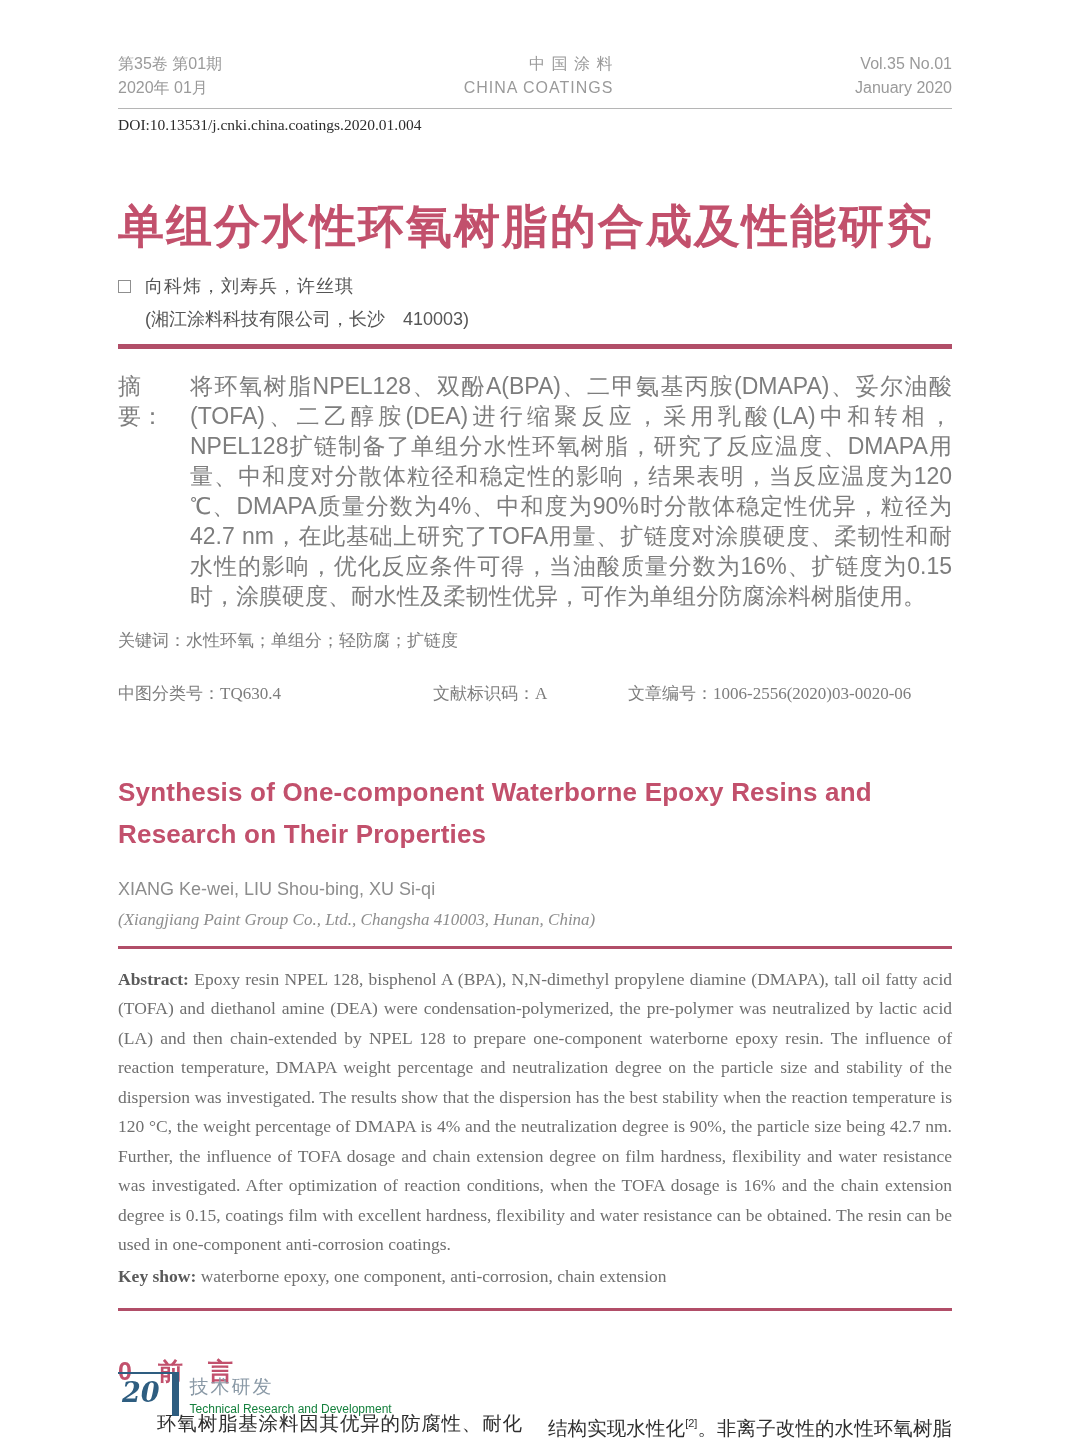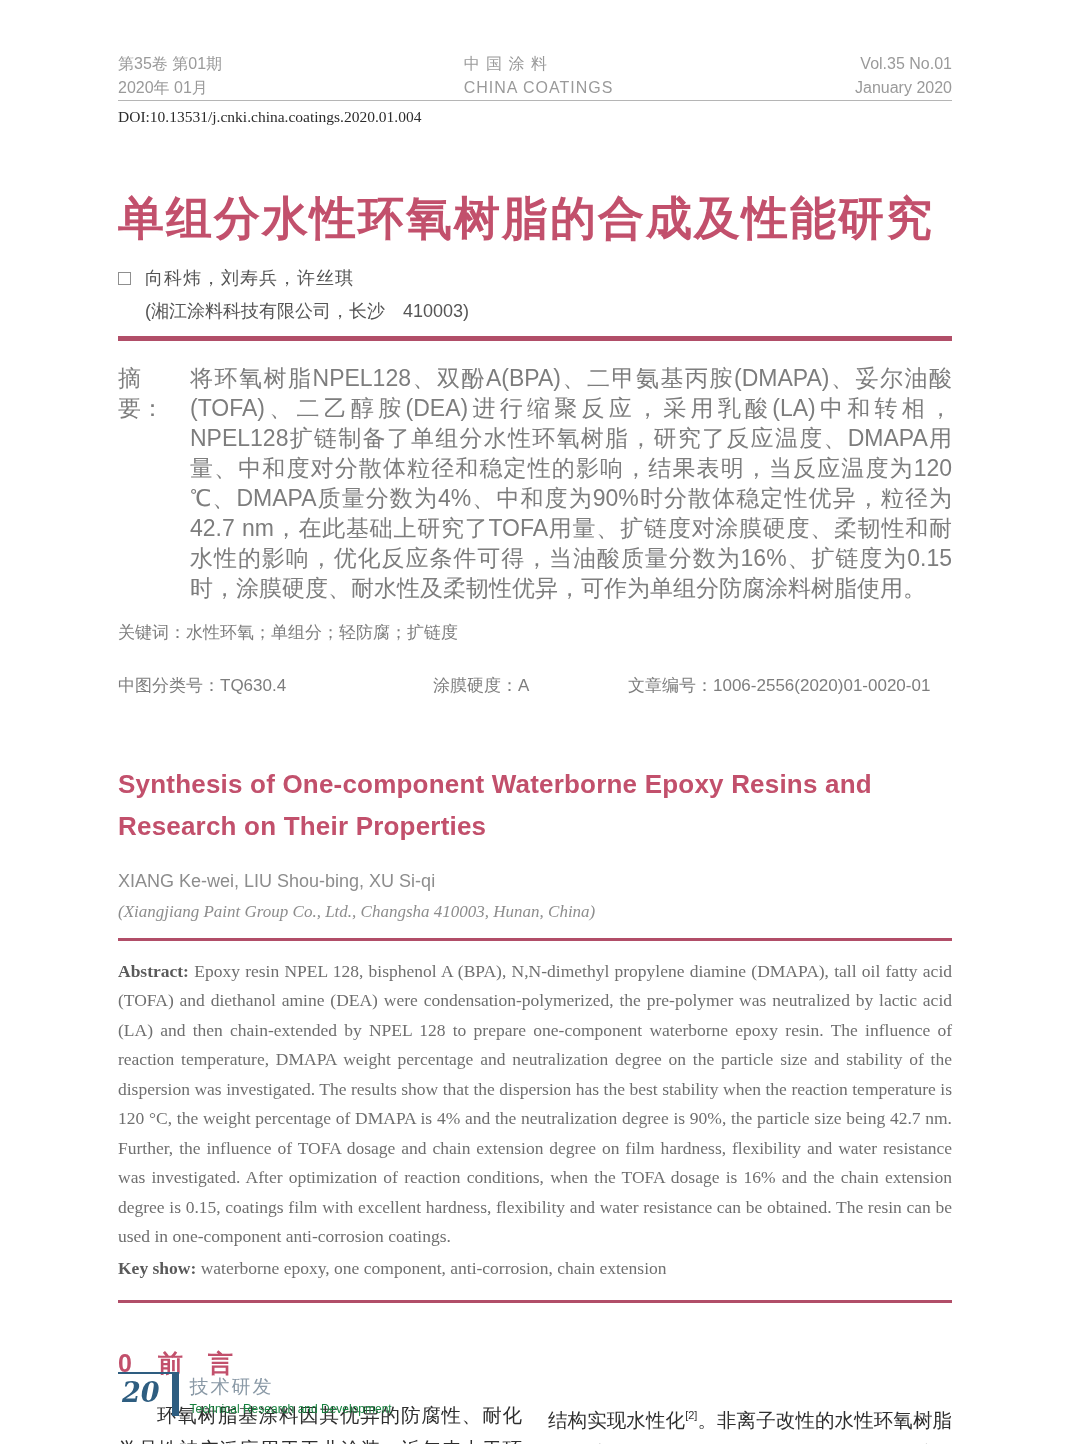--- a/index.html
+++ b/index.html
@@ -5,44 +5,44 @@
   * { margin:0; padding:0; box-sizing:border-box; }
   html,body { background:#ffffff; }
   body {
     width:1072px; height:1444px; margin:0 auto; position:relative;
     font-family:"Liberation Sans", sans-serif; overflow:hidden;
   }
   .page { padding:52px 120px 0 118px; }
 
   
   .jhead { display:flex; justify-content:space-between; color:#9a9a9a;
-           font-size:16px; line-height:24px; 
+           font-size:16px; line-height:24px; padding-bottom:8px;
            border-bottom:1px solid #b5b5b5; }
-  .jhead .col-c { text-align:left; letter-spacing:1px; }
+  .jhead .col-c { text-align:right; letter-spacing:1px; }
   .jhead .col-r { text-align:right; }
   .doi { margin-top:7px; font-family:"Liberation Serif", serif;
          font-size:15.5px; color:#2b2b2b; }
 
   
   .title-cn { margin-top:62px; font-size:46px; font-weight:bold;
               color:#c2506c; letter-spacing:2px; white-space:nowrap; }
   .authors-row { margin-top:16px; display:flex; align-items:center; gap:14px; }
   .author-box { width:13px; height:13px; border:1.5px solid #8f8f8f;
                 display:inline-block; flex:0 0 auto; }
   .authors-cn { font-size:18px; color:#555; letter-spacing:1px; }
   .affil-cn { margin-top:9px; margin-left:27px; font-size:18px; color:#555; }
   .rule-thick { height:5px; background:#b14e68; margin-top:13px; }
 
   
   .abs-cn { margin-top:22px; display:flex; color:#7d7d7d; font-size:23px;
             line-height:30px; }
   .abs-cn .lab { flex:0 0 72px; }
   .abs-cn .txt { flex:1; text-align:justify; }
   .kw-cn { margin-top:15px; color:#7d7d7d; font-size:17px; line-height:30px; }
-  .clc-row { margin-top:26px; display:flex; color:#7d7d7d; font-size:17px; }
+  .clc-row { margin-top:26px; display:flex; color:#7d7d7d; font-size:17px;font-family:Liberation Serif, serif; }
   .clc-row .i1 { width:315px; }
   .clc-row .i2 { width:195px; }
 
   
   .title-en { margin-top:66px; font-size:26px; font-weight:bold;
               color:#c2506c; line-height:1.62; letter-spacing:.2px; }
   .authors-en { margin-top:24px; font-size:18px; color:#8d8d8d; }
   .affil-en { margin-top:10px; font-size:17px; color:#8d8d8d;
               font-style:italic; font-family:"Liberation Serif", serif; }
   .rule-mid { height:2.5px; background:#b14e68; margin-top:16px; }
@@ -112,22 +112,22 @@
   <div class="abs-cn">
     <span class="lab">摘　要：</span>
     <span class="txt">将环氧树脂NPEL128、双酚A(BPA)、二甲氨基丙胺(DMAPA)、妥尔油酸(TOFA)、二乙醇胺(DEA)进行缩聚反应，采用乳酸(LA)中和转相，NPEL128扩链制备了单组分水性环氧树脂，研究了反应温度、DMAPA用量、中和度对分散体粒径和稳定性的影响，结果表明，当反应温度为120 ℃、DMAPA质量分数为4%、中和度为90%时分散体稳定性优异，粒径为42.7 nm，在此基础上研究了TOFA用量、扩链度对涂膜硬度、柔韧性和耐水性的影响，优化反应条件可得，当油酸质量分数为16%、扩链度为0.15时，涂膜硬度、耐水性及柔韧性优异，可作为单组分防腐涂料树脂使用。</span>
   </div>
   <div class="kw-cn">
     <span>关键词：</span><span>水性环氧；单组分；轻防腐；扩链度</span>
   </div>
 
   <div class="clc-row">
     <span class="i1">中图分类号：TQ630.4</span>
-    <span class="i2">涂膜硬度：A</span>
-    <span class="i3">文章编号：1006-2556(2020)01-0020-01</span>
+    <span class="i2">文献标识码：A</span>
+    <span class="i3">文章编号：1006-2556(2020)03-0020-06</span>
   </div>
 
   <h2 class="title-en">Synthesis of One-component Waterborne Epoxy Resins and Research on Their Properties</h2>
   <div class="authors-en">XIANG Ke-wei, LIU Shou-bing, XU Si-qi</div>
   <div class="affil-en">(Xiangjiang Paint Group Co., Ltd., Changsha 410003, Hunan, China)</div>
 
   <div class="rule-mid"></div>
 
   <div class="abs-en">
     <b>Abstract:</b><span> Epoxy resin NPEL 128, bisphenol A (BPA), N,N-dimethyl propylene diamine (DMAPA), tall oil fatty acid (TOFA) and diethanol amine (DEA) were condensation-polymerized, the pre-polymer was neutralized by lactic acid (LA) and then chain-extended by NPEL 128 to prepare one-component waterborne epoxy resin. The influence of reaction temperature, DMAPA weight percentage and neutralization degree on the particle size and stability of the dispersion was investigated. The results show that the dispersion has the best stability when the reaction temperature is 120 °C, the weight percentage of DMAPA is 4% and the neutralization degree is 90%, the particle size being 42.7 nm. Further, the influence of TOFA dosage and chain extension degree on film hardness, flexibility and water resistance was investigated. After optimization of reaction conditions, when the TOFA dosage is 16% and the chain extension degree is 0.15, coatings film with excellent hardness, flexibility and water resistance can be obtained. The resin can be used in one-component anti-corrosion coatings.</span>

